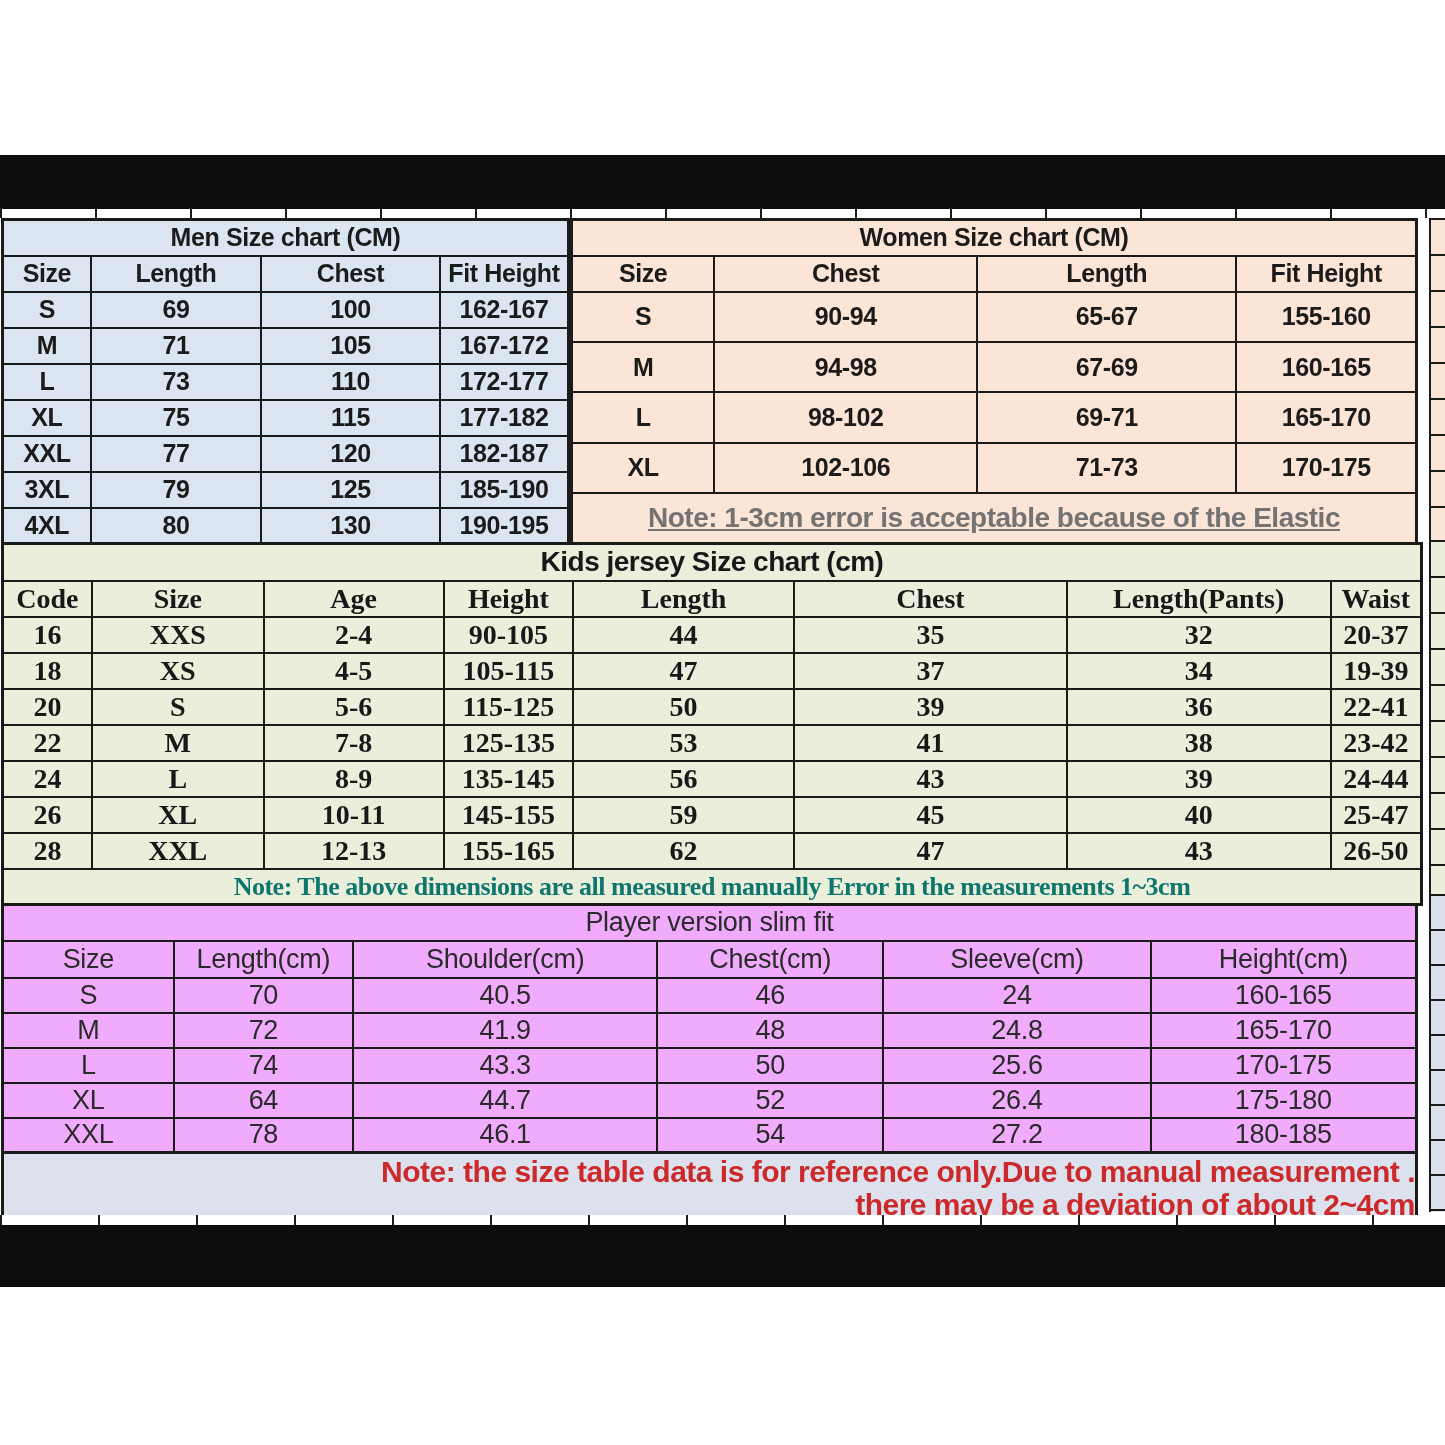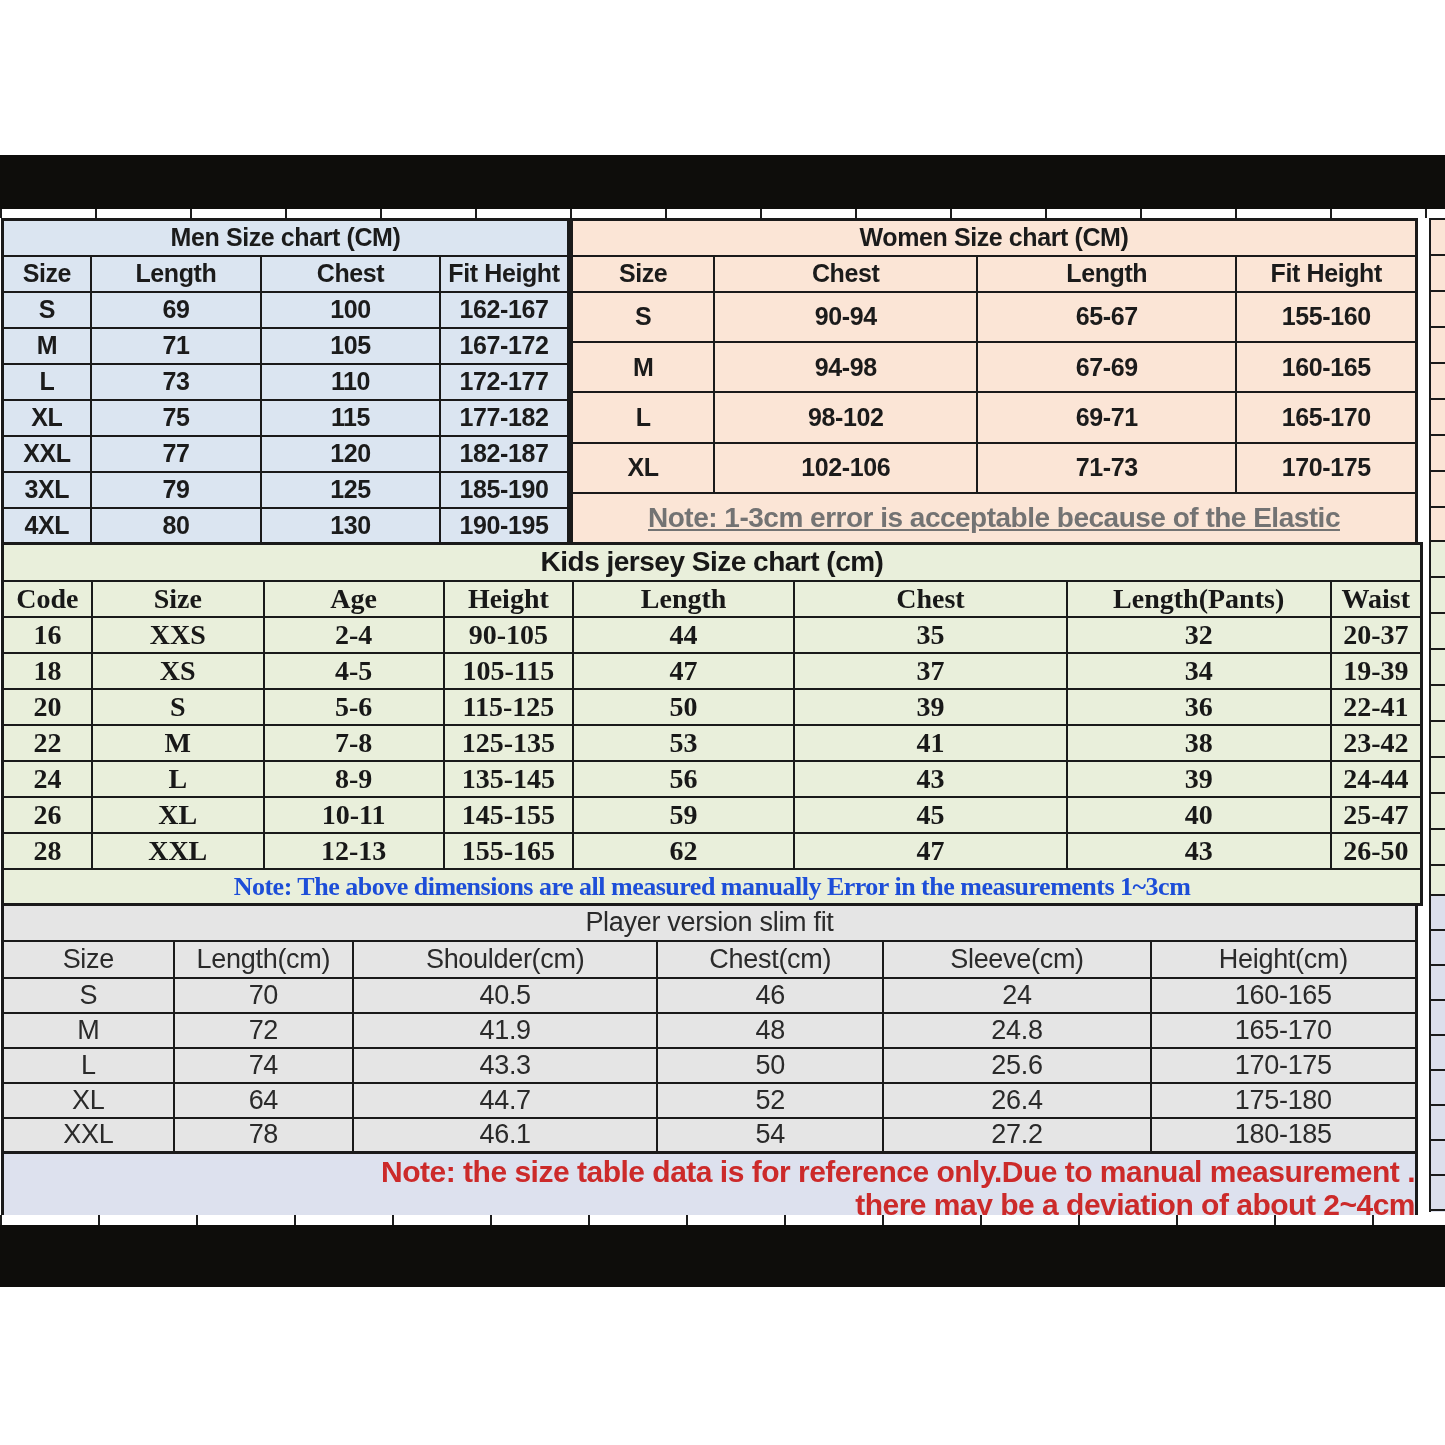--- a/index.html
+++ b/index.html
@@ -38,26 +38,26 @@
   .women-note{color:#737373;font-size:28px;font-weight:bold;text-decoration:underline;
     letter-spacing:-0.5px;}
 
   
   .kids{width:1422px;margin-top:-3px;font-family:"Liberation Serif",serif;}
   .kids th,.kids td{background:#e9efdb;font-weight:bold;font-size:28px;color:#181818;}
   .kids .title-row{height:37px;}
   .kids .head-row{height:36px;}
   .kids tbody tr{height:36px;}
   .kids-note-row{height:30px;}
-  .kids-note{color:#1d4ed8;font-size:26px;font-weight:bold;letter-spacing:-0.5px;
+  .kids-note{color:#0f766e;font-size:26px;font-weight:bold;letter-spacing:-0.5px;
     font-family:"Liberation Serif",serif;}
 
   
   .player{width:1417px;margin-top:-3px;}
-  .player th,.player td{background:#e5e5e5;font-weight:normal;font-size:27px;color:#2a2a2a;
+  .player th,.player td{background:#f0abfc;font-weight:normal;font-size:27px;color:#2a2a2a;
     letter-spacing:-0.3px;}
   .player .title-row{height:36px;}
   .player .head-row{height:37px;}
   .player tbody tr{height:35px;}
 
   
   .footer-note{width:1417px;height:70px;margin-top:-3px;background:#dde1ee;
     border:3px solid #1a1a1a;box-sizing:border-box;
     color:#cc2a2a;font-weight:bold;font-size:30px;line-height:33px;text-align:right;
     padding:1px 0 0 5px;letter-spacing:-0.5px;}

